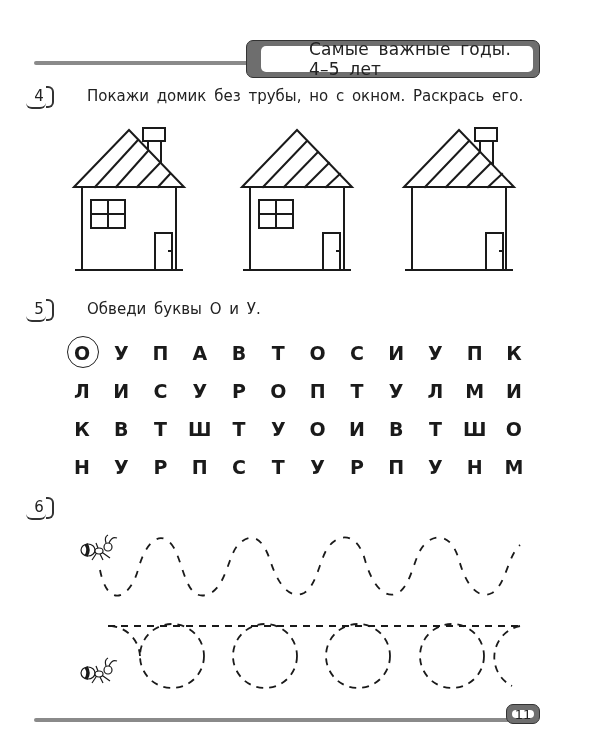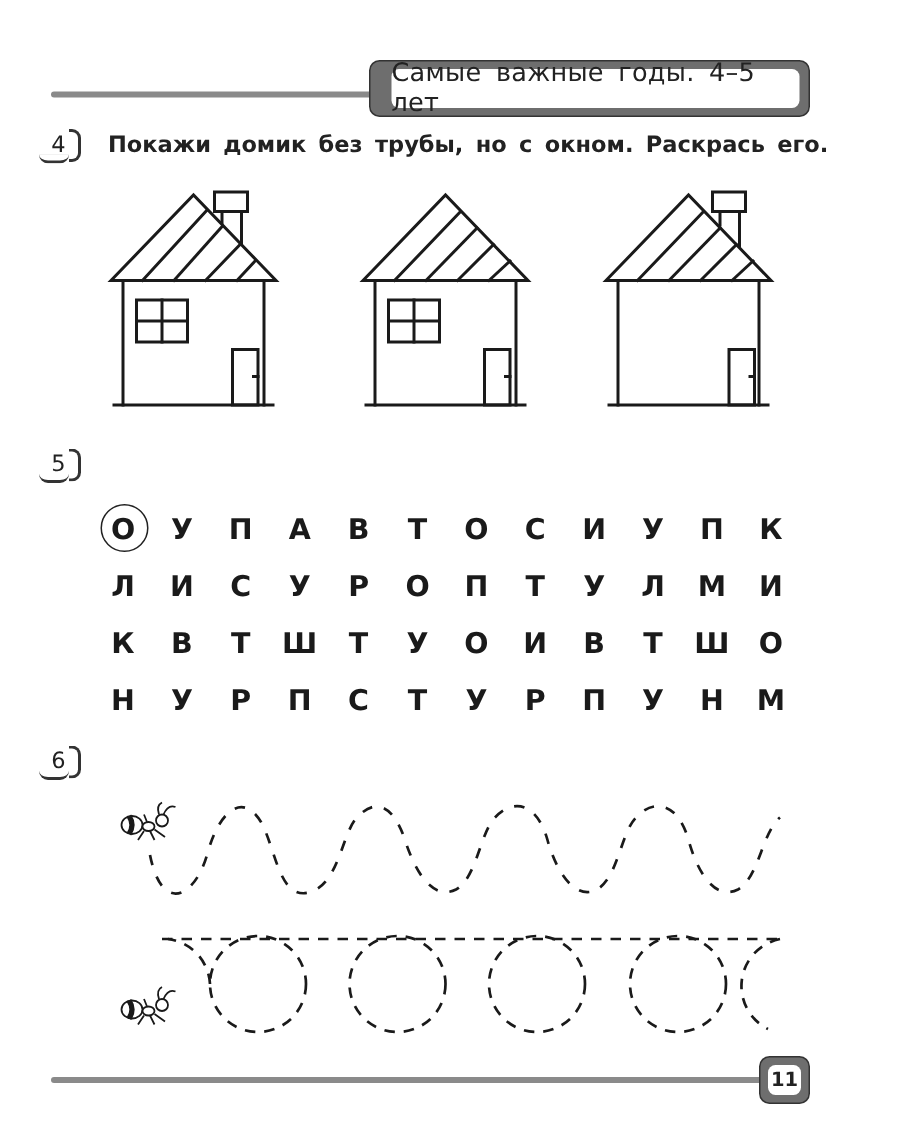--- a/index.html
+++ b/index.html
@@ -6,43 +6,43 @@
   body { width: 600px; height: 750px; position: relative; overflow: hidden;
          font-family: "DejaVu Sans", sans-serif; color: #1a1a1a; }
   .abs { position: absolute; }
 
   
   .header-rule { left: 34px; top: 61px; width: 220px; height: 4px; background: #8a8a8a; border-radius: 2px; }
   .header-pill { left: 246px; top: 40px; width: 294px; height: 38px; background: #6e6e6e;
                  border: 1px solid #333; border-radius: 7px; box-sizing: border-box; }
   .header-inner { position: absolute; left: 14px; top: 5px; right: 6px; bottom: 5px; background: #fff;
                   border-radius: 5px; display: flex; align-items: center; justify-content: center;
-                  font-size: 17px; color: #222; letter-spacing: 0.2px; word-spacing: 4px; }
+                  font-size: 17px; color: #222; letter-spacing: 0.2px; word-spacing: 4px; padding-left: 48px; }
 
   
   .task { left: 30px; display: flex; align-items: center; }
   .task-num { width: 18px; height: 20px; position: relative; font-size: 15px; text-align: center;
               line-height: 20px; color: #222; }
   .task-num::after { content: ""; position: absolute; right: -6px; top: 0; width: 6px; height: 18px;
                      border: 2.5px solid #333; border-left: none; border-radius: 0 6px 6px 0; }
   .task-num::before { content: ""; position: absolute; left: -4px; bottom: -3px; width: 20px; height: 4px;
                       border-bottom: 2.5px solid #333; border-radius: 0 0 6px 6px; }
-  .task-text { margin-left: 24px; font-size: 15px; color: #222; word-spacing: 3px; font-weight: bold; }
+  .task-text { margin-left: 39px; font-size: 15px; color: #222; word-spacing: 3px; }
 
   
   .letters { left: 68px; top: 334px; width: 460px; }
   .letter-row { display: flex; justify-content: space-between; height: 38px; align-items: center; }
   .letter { width: 28px; text-align: center; font-weight: bold; font-size: 19px; color: #1a1a1a; position: relative; }
   .letter.circled::before { content: ""; position: absolute; left: -1px; top: -6px; width: 30px; height: 30px;
                             border: 1.3px solid #222; border-radius: 50%; }
 
   
   .footer-rule { left: 34px; top: 718px; width: 480px; height: 4px; background: #8a8a8a; border-radius: 2px; }
-  .footer-badge { left: 506px; top: 704px; width: 34px; height: 32px; background: #6e6e6e;
-                  border: 1px solid #333; border-radius: 7px; box-sizing: border-box; font-weight: bold; }
+  .footer-badge { left: 506px; top: 704px; width: 34px; height: 20px; background: #6e6e6e;
+                  border: 1px solid #333; border-radius: 7px; box-sizing: border-box; }
   .footer-inner { position: absolute; left: 5px; top: 5px; right: 5px; bottom: 5px; background: #fff;
                   border-radius: 5px; display: flex; align-items: center; justify-content: center;
                   font-size: 13px; color: #222; }
 </style>
 </head>
 <body>
 
 <div class="abs header-rule"></div>
 <div class="abs header-pill">
   <div class="header-inner">Самые важные годы. 4–5 лет</div>
@@ -104,20 +104,21 @@
       <line x1="506" y1="187" x2="506" y2="270"></line>
       <line x1="406" y1="270" x2="512" y2="270"></line>
       <rect x="486" y="233" width="17" height="37"></rect>
       <line x1="500" y1="251" x2="503" y2="251"></line>
     </g>
   </g>
 </svg>
 
 <div class="abs task" style="top:299px;">
   <div class="task-num">5</div>
+  <div class="task-text">Обведи буквы О и У.</div>
 </div>
 
 <div class="abs letters">
   <div class="letter-row">
     <span class="letter circled">О</span>
     <span class="letter">У</span>
     <span class="letter">П</span>
     <span class="letter">А</span>
     <span class="letter">В</span>
     <span class="letter">Т</span>

